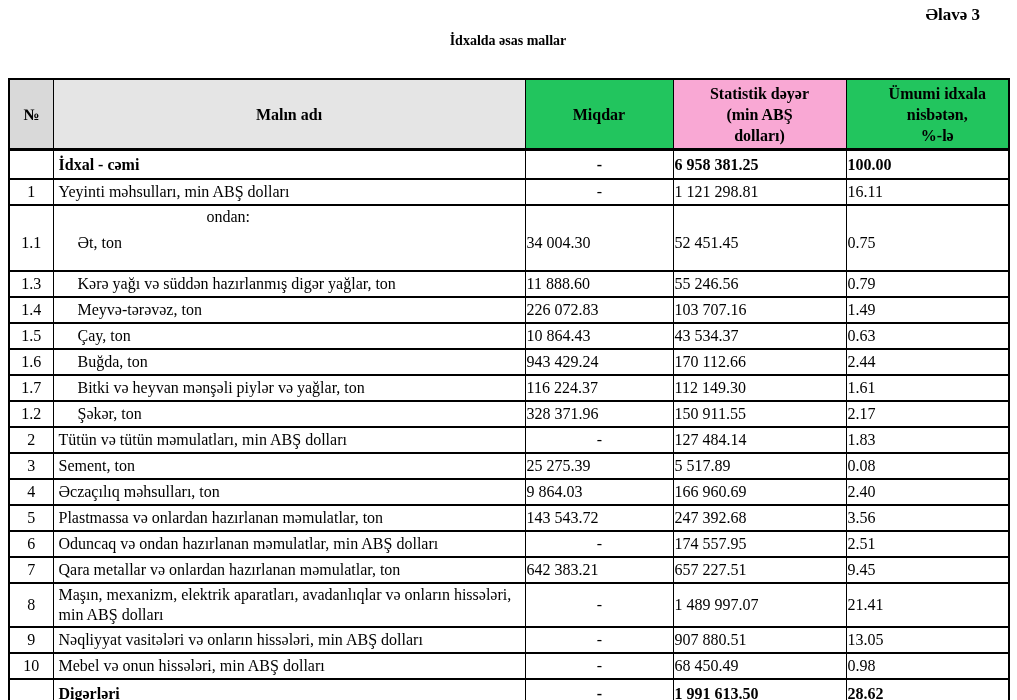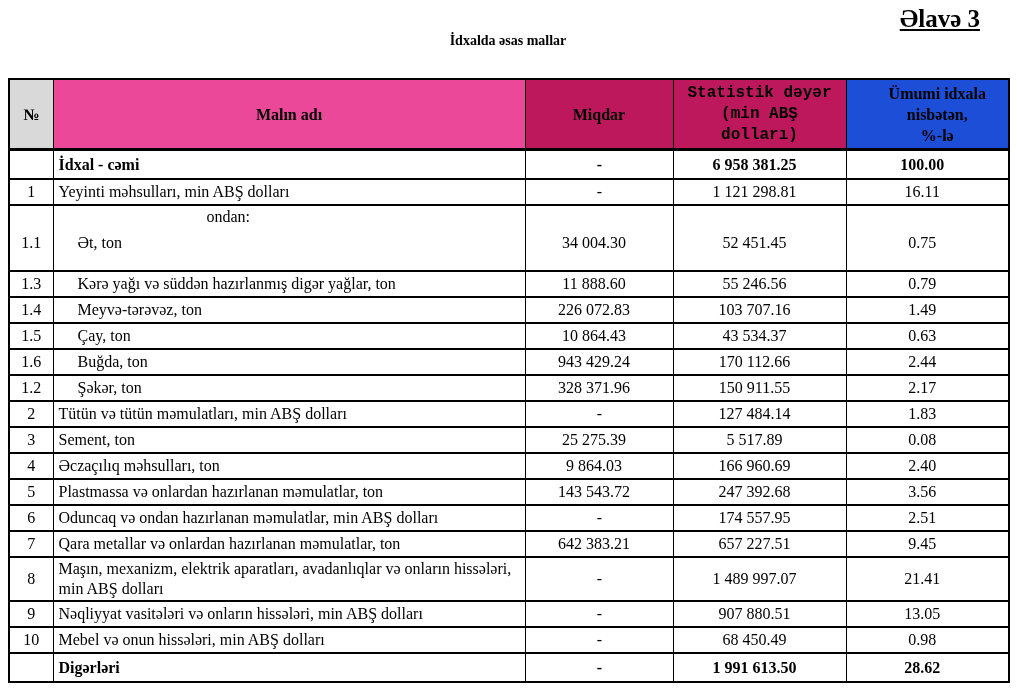--- a/index.html
+++ b/index.html
@@ -9,23 +9,22 @@
     width: 1017px;
     height: 700px;
     font-family: "Liberation Serif", serif;
     color: #000;
     position: relative;
   }
   .appendix {
     position: absolute;
     top: 5px;
     right: 37px;
-    font-size: 25px;
+    font-size: 17px;
     font-weight: bold;
-    text-decoration: underline;
   }
   .title {
     position: absolute;
     top: 33px;
     left: 8px;
     width: 1000px;
     margin: 0;
     text-align: center;
     font-size: 14px;
     font-weight: bold;
@@ -59,21 +58,21 @@
   }
   .tbl td {
     height: 22px;
     line-height: 20px;
     vertical-align: middle;
     padding-top: 1px;
     padding-bottom: 1px;
   }
   td.no   { text-align: center; padding-left: 2px; padding-right: 2px; }
   td.name { text-align: left; padding-left: 5px; padding-right: 4px; }
-  td.num  { text-align: center; padding-right: 11px; }
+  td.num  { text-align: left; padding-right: 11px; }
   td.num.c { text-align: center; padding-right: 0; }
   .nm.ind { padding-left: 19px; }
   .pre    { padding-left: 148px; padding-bottom: 6px; }
   tr.haspre td { vertical-align: bottom; padding-bottom: 17px; height: 42px; }
   tr.bold td { font-weight: bold; height: 25px; }
 </style>
 </head>
 <body>
 
 <div class="page">
@@ -86,26 +85,26 @@
     <colgroup>
       <col style="width:44px">
       <col style="width:472px">
       <col style="width:148px">
       <col style="width:173px">
       <col style="width:163px">
     </colgroup>
     <thead>
       <tr>
         <th style="background: rgb(217, 217, 217);">№</th>
-        <th style="background: #ec4899;">Malın adı</th>
-        <th style="background: #be185d;">Miqdar</th>
-        <th style="background: #be185d; font-family: Liberation Mono, monospace;">Statistik dəyər
+        <th style="background: #e5e5e5;">Malın adı</th>
+        <th style="background: #22c55e;">Miqdar</th>
+        <th style="background: #f9a8d4;">Statistik dəyər
 (min ABŞ
 dolları)</th>
-        <th style="background: #1d4ed8; padding-left: 22px;">Ümumi idxala
+        <th style="background: #22c55e; padding-left: 22px;">Ümumi idxala
 nisbətən,
 %-lə</th>
       </tr>
     </thead>
     <tbody>
         <tr class="bold">
     <td class="no"></td>
     <td class="name">
             <div class="nm">İdxal - cəmi</div>
           </td>
@@ -162,20 +161,29 @@
         <tr>
     <td class="no">1.6</td>
     <td class="name">
             <div class="nm ind">Buğda, ton</div>
           </td>
     <td class="num qty">943 429.24</td>
     <td class="num value">170 112.66</td>
     <td class="num pct">2.44</td>
   </tr>
         <tr>
+    <td class="no">1.7</td>
+    <td class="name">
+            <div class="nm ind">Bitki və heyvan mənşəli piylər və yağlar, ton</div>
+          </td>
+    <td class="num qty">116 224.37</td>
+    <td class="num value">112 149.30</td>
+    <td class="num pct">1.61</td>
+  </tr>
+        <tr>
     <td class="no">1.2</td>
     <td class="name">
             <div class="nm ind">Şəkər, ton</div>
           </td>
     <td class="num qty">328 371.96</td>
     <td class="num value">150 911.55</td>
     <td class="num pct">2.17</td>
   </tr>
         <tr>
     <td class="no">2</td>

